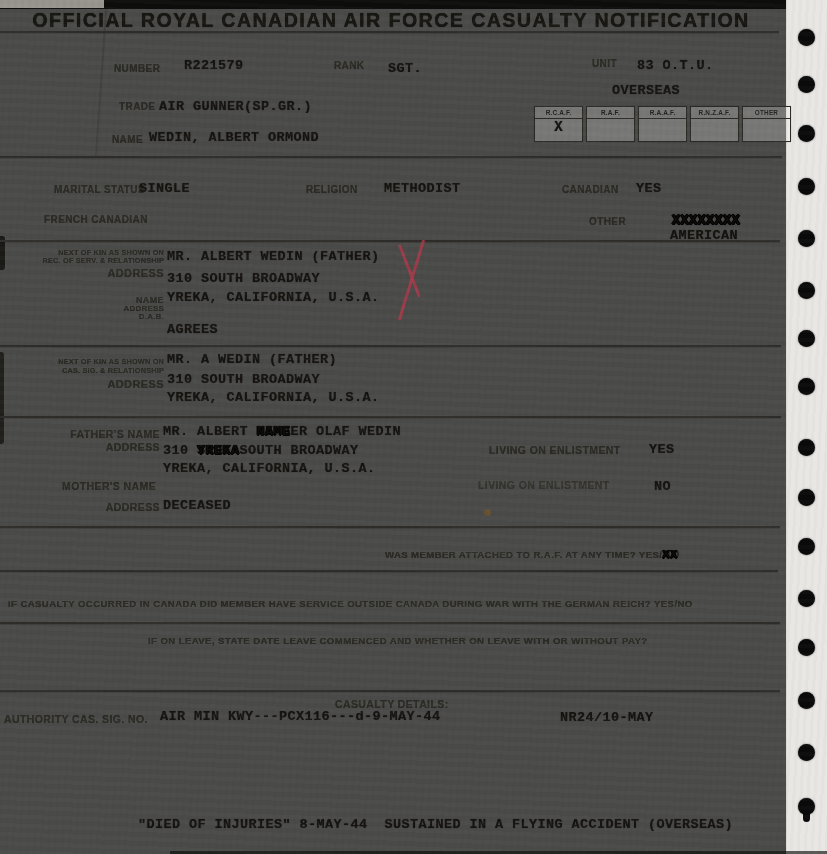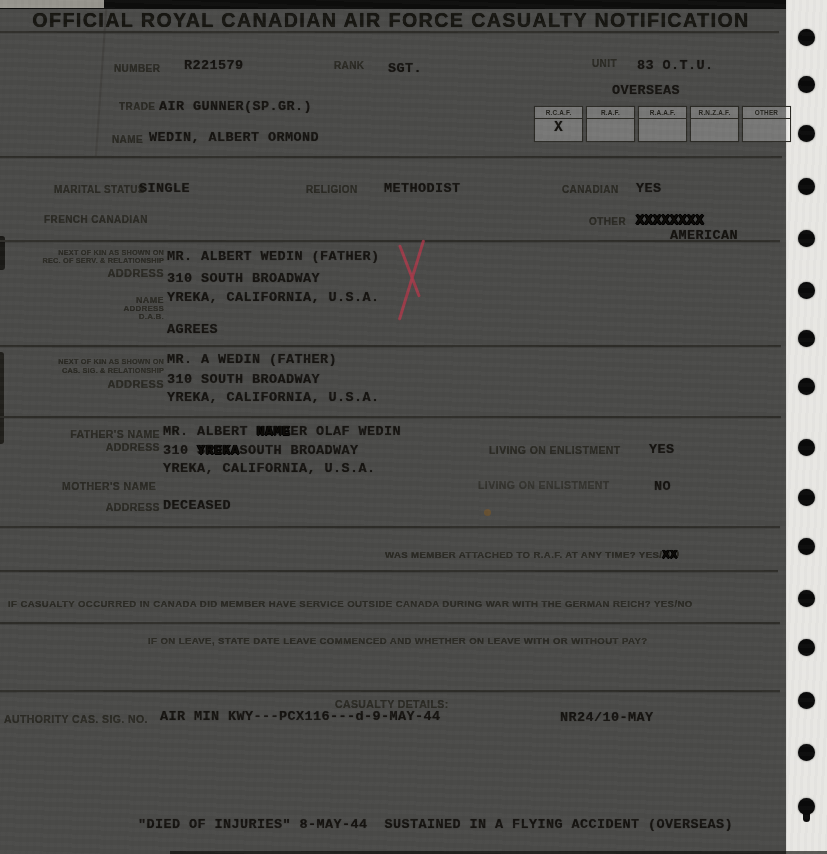--- a/index.html
+++ b/index.html
@@ -61,21 +61,21 @@
   }
   .faint{opacity:.7;filter:blur(.2px);}
 
   
   .struck{position:relative;display:inline-block;}
   .struck .under{position:relative;z-index:1;}
   .struck .over{
     position:absolute;left:0;top:0;z-index:2;color:#0f0d0a;
     text-shadow:0 0 1.2px #000,.7px 0 0 #000,-.7px 0 0 #000,0 .7px 0 #000;
   }
-  .blob .over{text-shadow:0 0 2px #000,1px 0 #000,-1px 0 #000,0 1px #000,0 -1px #000,.5px .5px #000;}
+  .blob .over{text-shadow:0 0 2px #000,1px 0 #000,-1px 0 #000,0 1px #000,0 -1px #000,.5px .5px #000;margin-left:36px;}
 
   
   .svcbox{
     position:absolute;width:47px;height:34px;border:1.6px solid #2b2a25;
     background:rgba(255,255,255,.25);box-shadow:0 0 1px rgba(0,0,0,.3);
   }
   .svcbox .cap{
     display:block;height:11px;line-height:11px;border-bottom:1.3px solid #2b2a25;
     font-size:6.4px;font-weight:700;text-align:center;color:#23221d;letter-spacing:.2px;
   }

